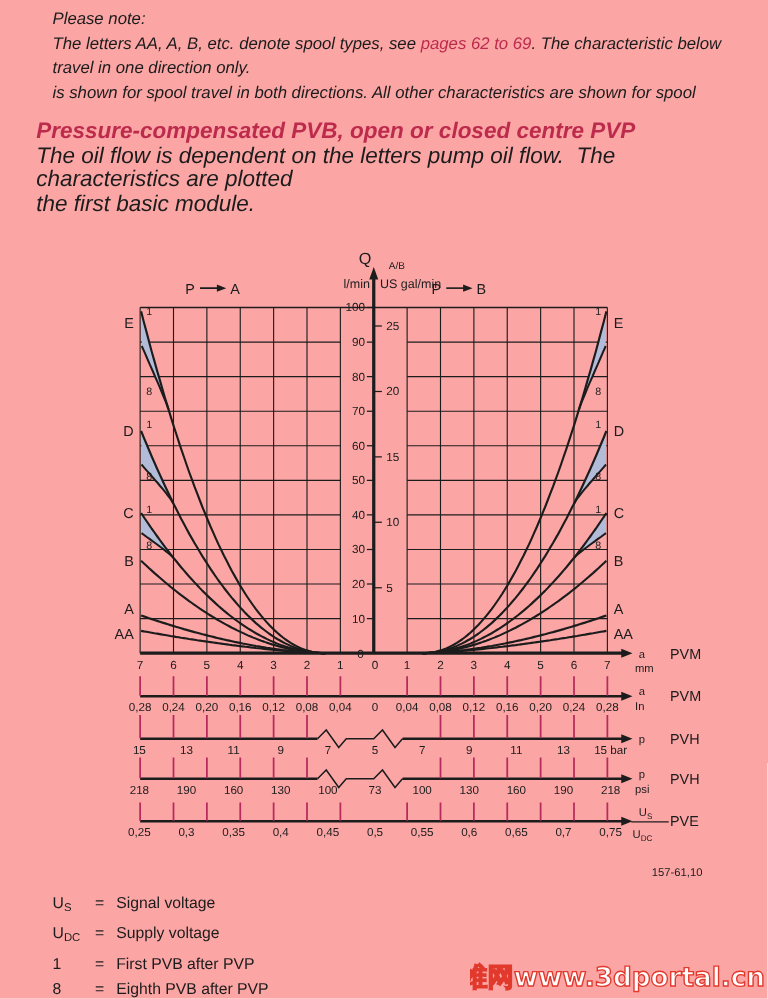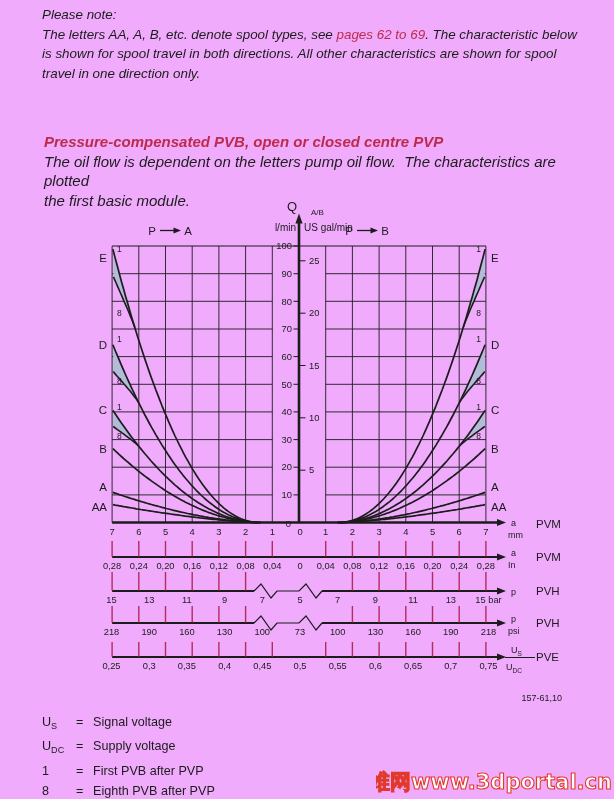--- a/index.html
+++ b/index.html
@@ -1,19 +1,19 @@
 <!DOCTYPE html>
 <html style="--accent: #bd2b4c; --wmred: #e2392d;"><head>
 <meta charset="utf-8">
 <style>
   html,body{margin:0;padding:0;background:#fff;}
-  .page{position:relative;width:614px;height:799px;background:#f0abfc;overflow:hidden;
+  .page{position:relative;width:614px;height:799px;background:#fca5a5;overflow:hidden;
         font-family:"Liberation Sans","DejaVu Sans",sans-serif;color:#1c1c1c;}
   .note-block{position:absolute;left:42px;top:5px;width:548px;font-size:13.4px;line-height:19.6px;}
-  .section-block{position:absolute;left:44px;top:95px;width:548px;font-size:15px;line-height:19.6px;margin-top:37px;}
+  .section-block{position:absolute;left:29px;top:95px;width:548px;font-size:18px;line-height:19.6px;}
   .tline{white-space:pre-wrap;font-style:italic;}
   .italic{font-style:italic;}
   .heading{color:var(--accent,#bd2b4c);font-weight:bold;}
   .red-link{color:var(--accent,#bd2b4c);cursor:pointer;}
   .sub{font-size:0.72em;vertical-align:-0.28em;}
   .figure{position:absolute;left:85px;top:192px;margin:0;padding:0;}
   #chart-svg text{font-family:"Liberation Sans","DejaVu Sans",sans-serif;}
   .legend{position:absolute;left:42px;top:712px;font-size:12.6px;line-height:20.8px;}
   .legend-row{display:flex;}
   .legend-sym{width:34px;}
@@ -25,22 +25,22 @@
 </style>
 </head>
 <body>
 
 <div class="page">
 
   <div class="note-block">
     <div class="tline italic">Please note:</div>
     <div>
         <div class="tline"><span>The letters AA, A, B, etc. denote spool types, see </span><span class="red-link">pages 62 to 69</span><span>. The characteristic below</span></div>
+        <div class="tline"><span>travel in one direction only.</span></div>
         <div class="tline"><span>is shown for spool travel in both directions. All other characteristics are shown for spool</span></div>
-        <div class="tline"><span>travel in one direction only.</span></div>
       </div>
   </div>
 
   <div class="section-block">
     <div class="tline heading">Pressure-compensated PVB, open or closed centre PVP</div>
     <div>
         <div class="tline"><span>The oil flow is dependent on the letters pump oil flow.  The characteristics are plotted</span></div>
         <div class="tline"><span>the first basic module.</span></div>
       </div>
   </div>

